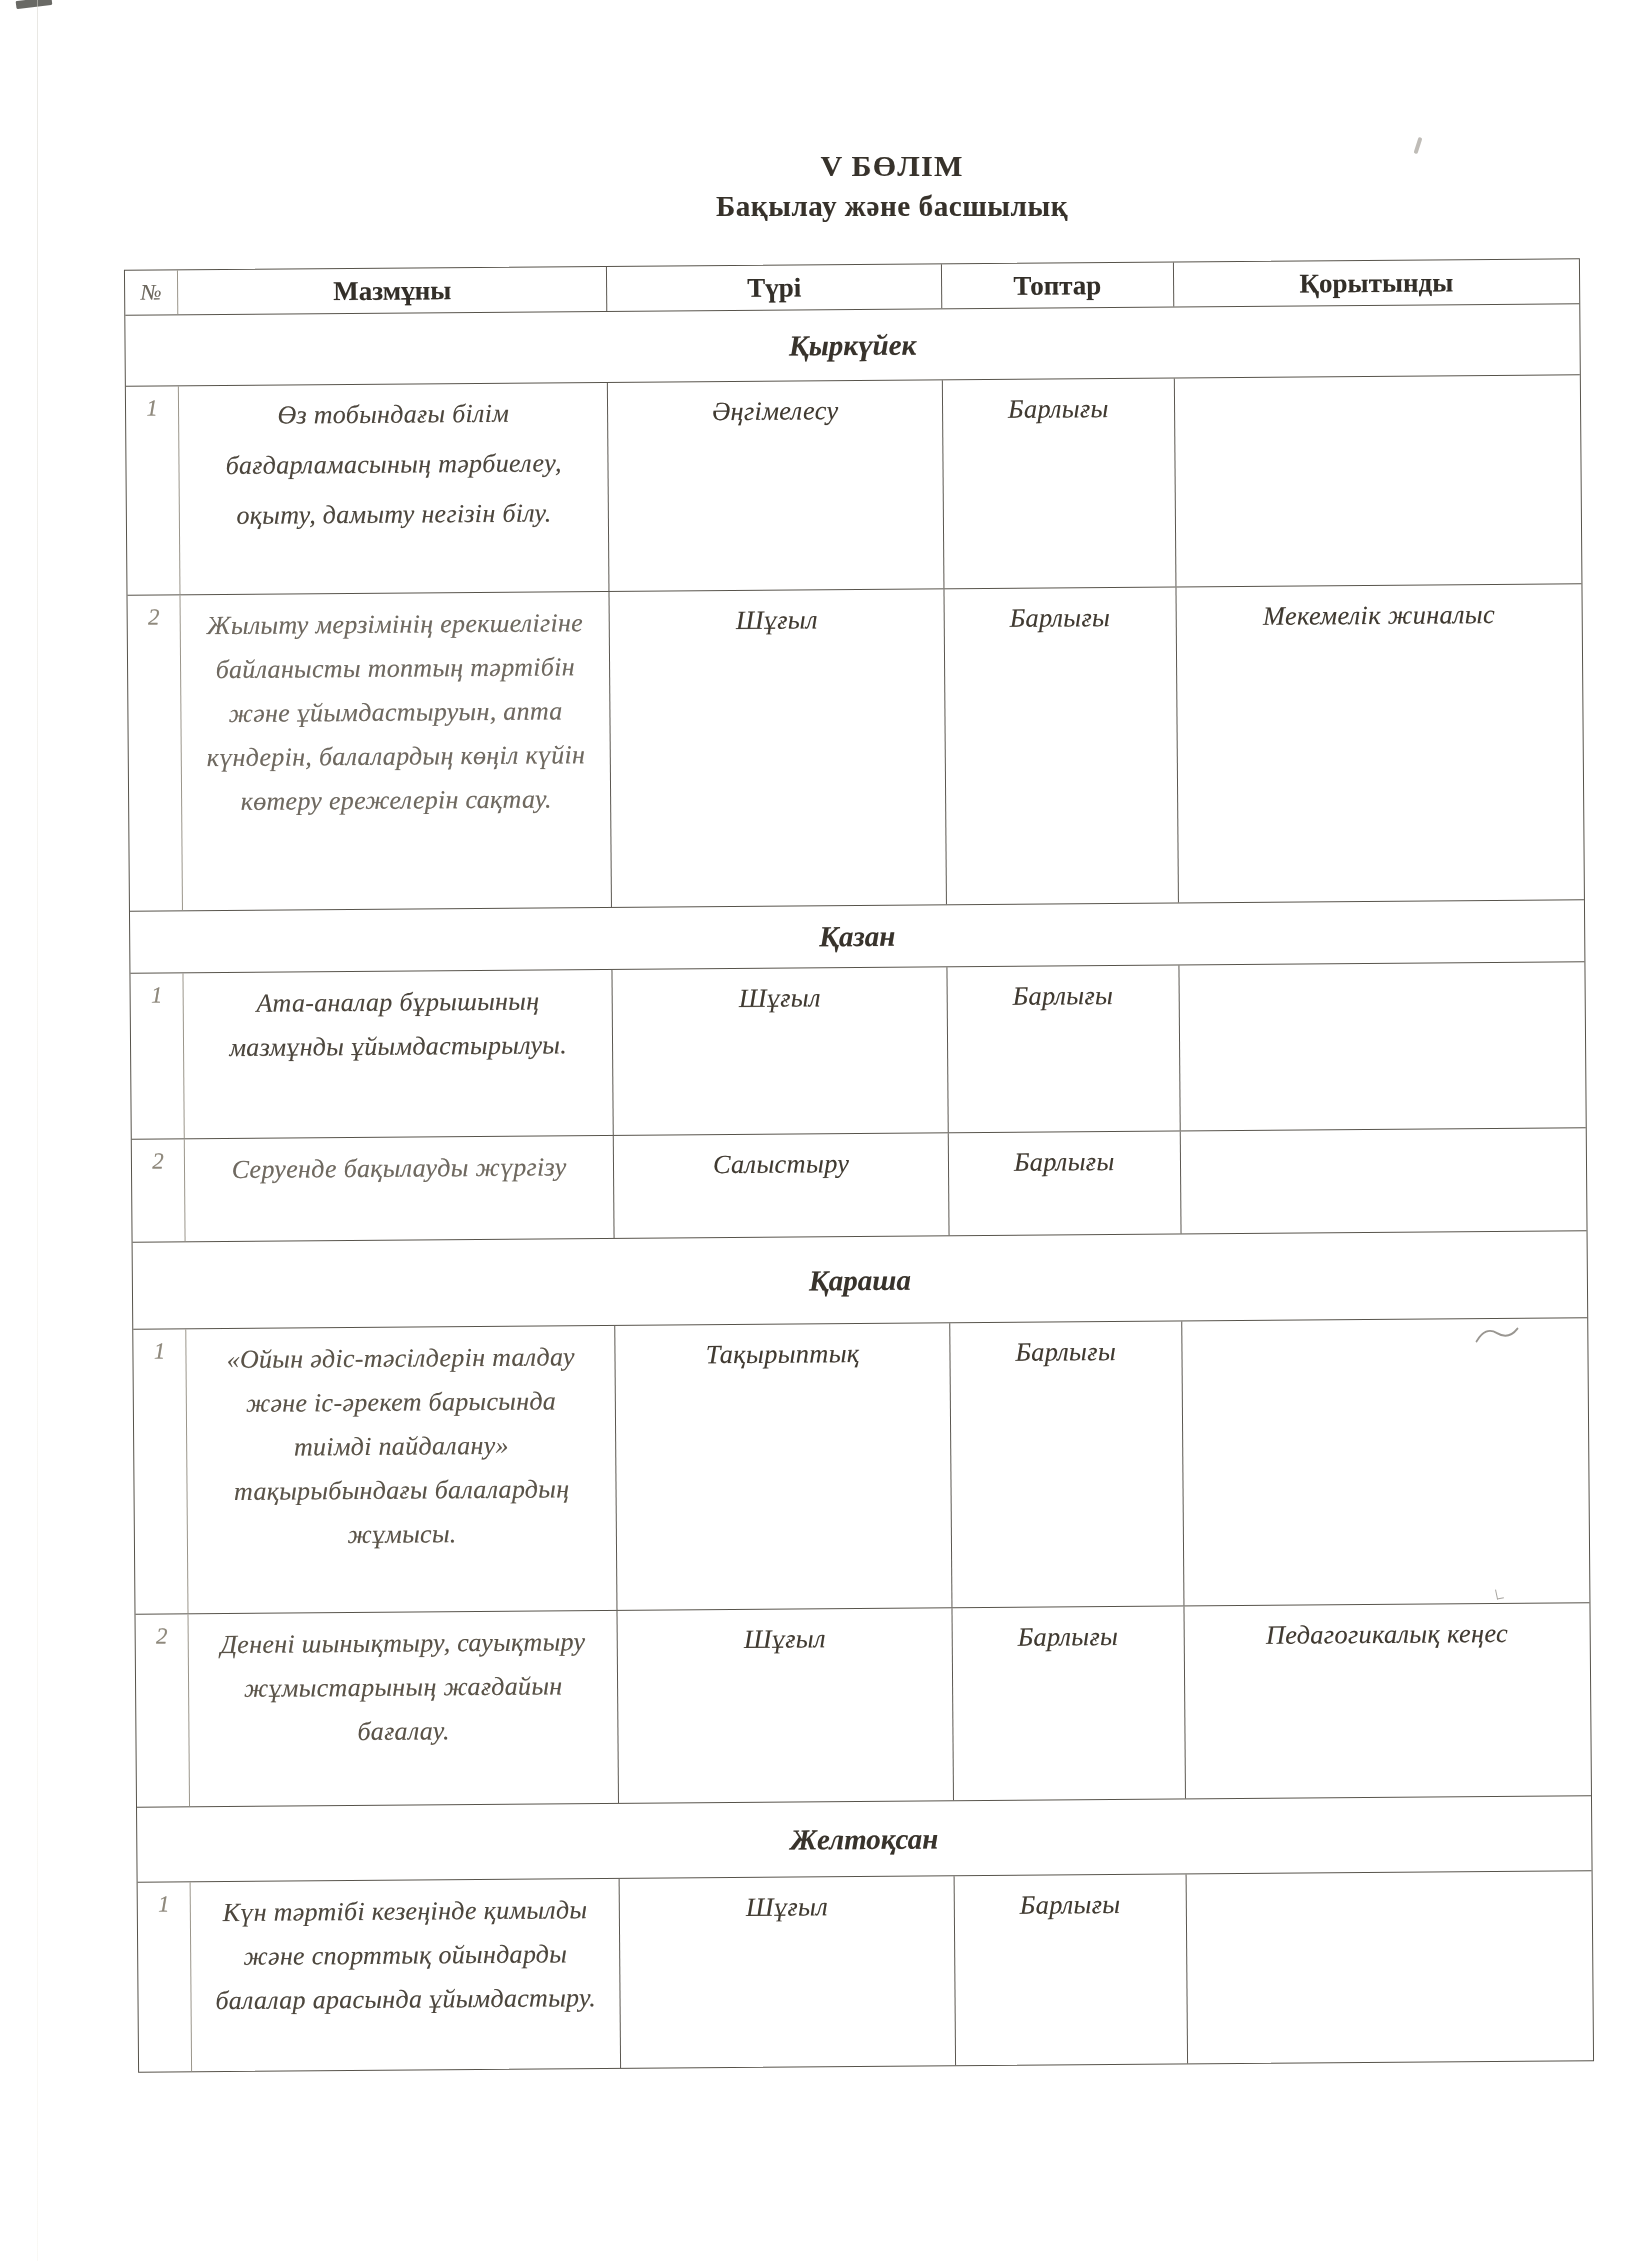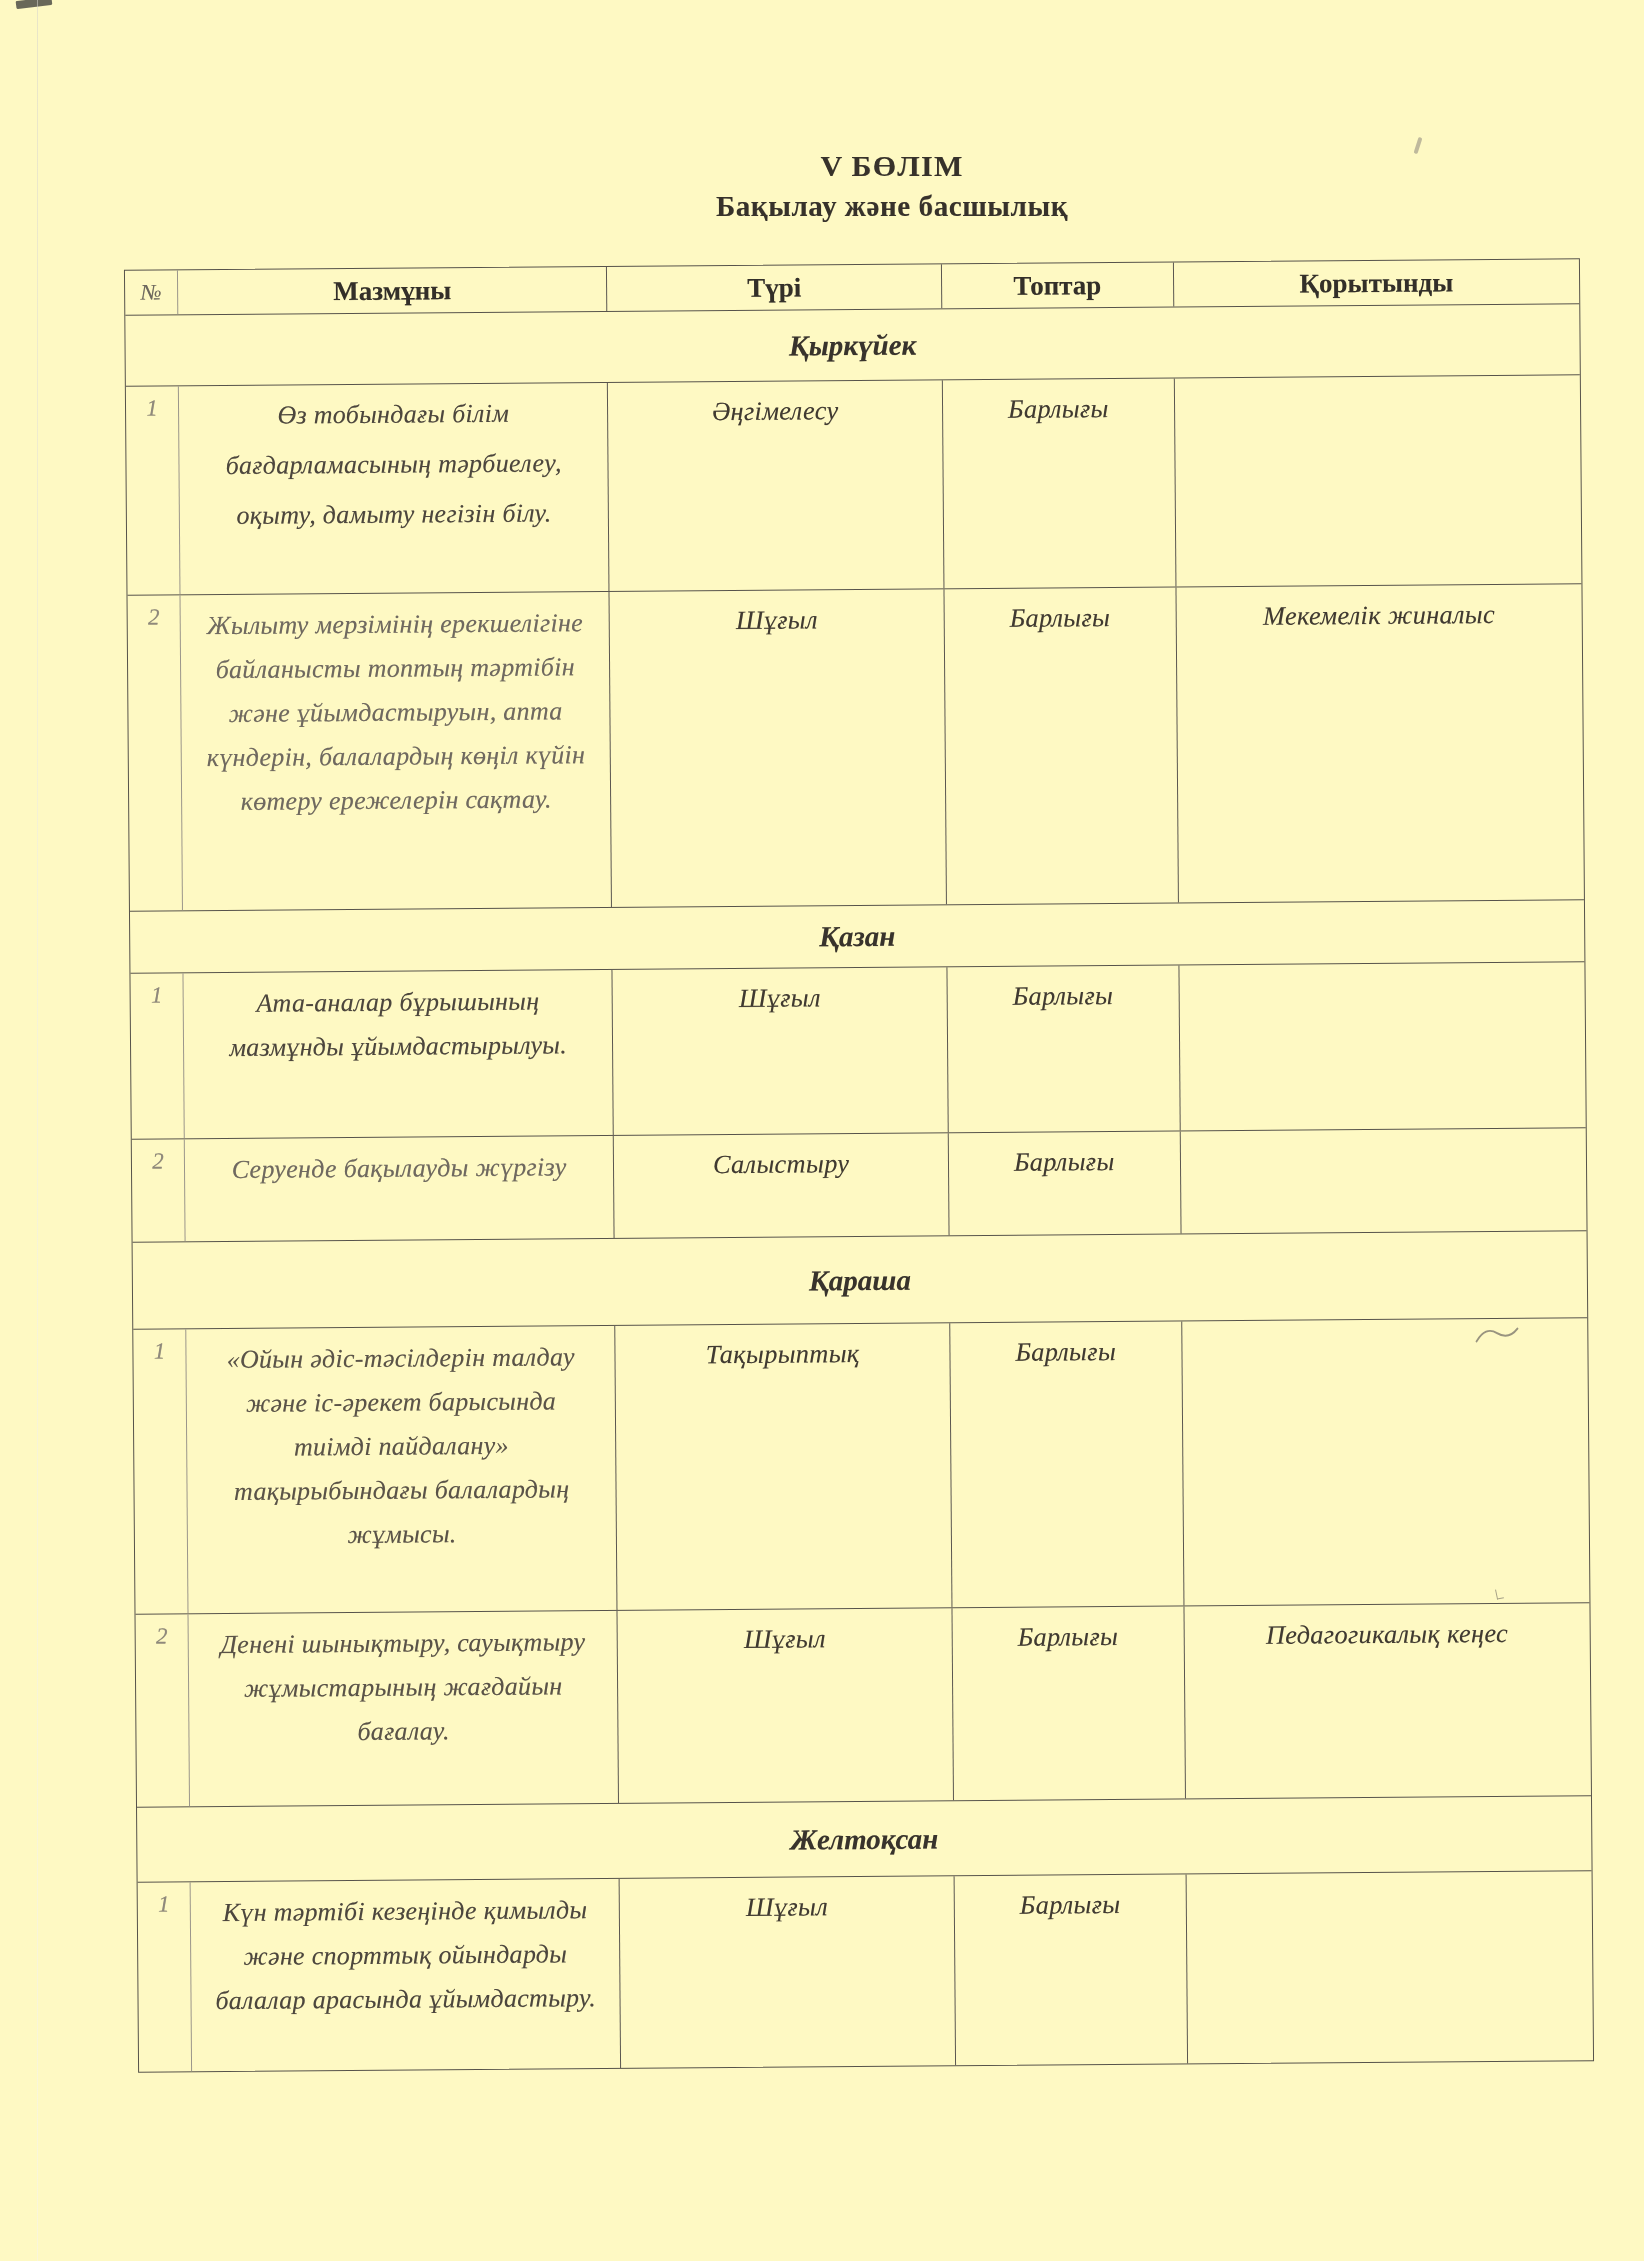--- a/index.html
+++ b/index.html
@@ -1,19 +1,19 @@
 <!DOCTYPE html>
 <html style="font-size:10.3px"><head>
 <meta charset="utf-8">
 <style>
   html,body{margin:0;padding:0;background:#efeee9;}
   .sheet{
     position:relative;
     width:1644px;height:2261px;
-    background:#fef9c3;
+    background:#ffffff;
     overflow:hidden;
     font-family:"Liberation Serif","DejaVu Serif",serif;
     color:#3f3a33;
   }
   
   .corner-mark{position:absolute;left:15.5px;top:-1.3px;width:36px;height:8.4px;
     background:#44443f;transform:rotate(-7deg);border-radius:1.3px;opacity:.8;}
   .edge-left{position:absolute;left:37px;top:0;width:1.3px;height:2261px;
     background:linear-gradient(#d6d4cc,#efede6 40%,#f5f3ec);opacity:.55;}
   .mark-tick{position:absolute;left:1416px;top:137px;width:3.9px;height:17px;

